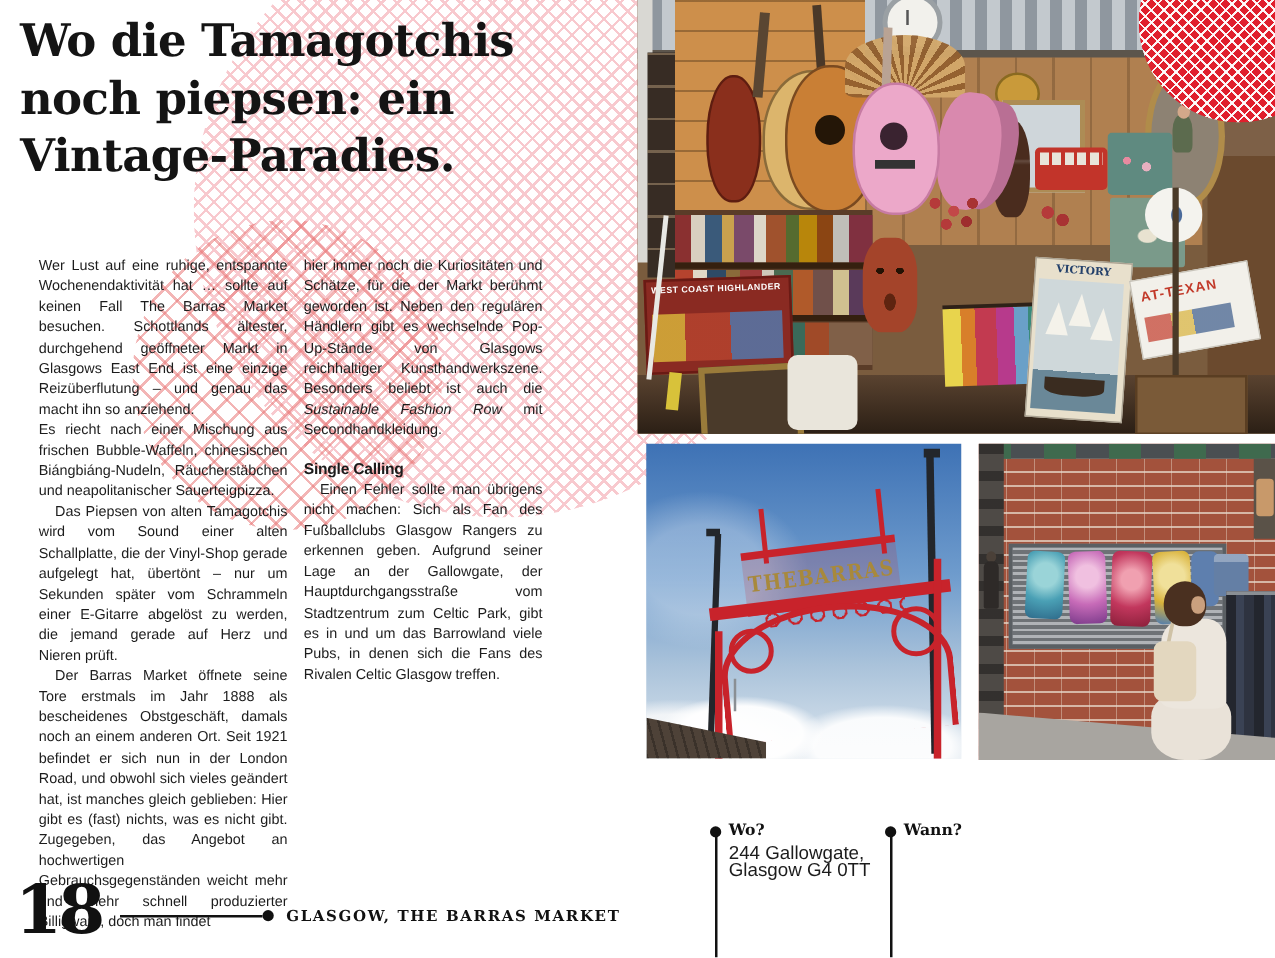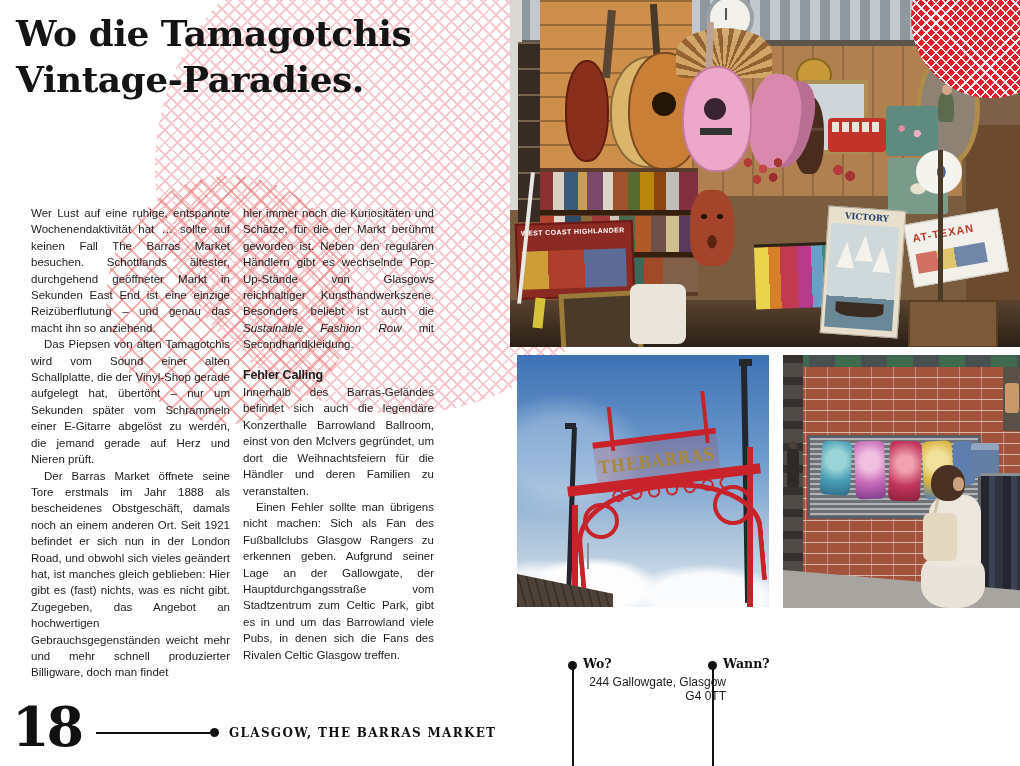--- a/index.html
+++ b/index.html
@@ -207,21 +207,21 @@
     border-top:3px solid #8a8f94;}
   .p3 .pavement{left:0;top:0;width:237px;height:253px;background:#a8a5a0;
     clip-path:polygon(0 85%,100% 93%,100% 100%,0 100%);}
 
   
   .info{z-index:2;}
   .info .bullet{position:absolute;left:0;top:5px;width:9px;height:9px;border-radius:50%;background:#111;}
   .info .vline{position:absolute;left:3.5px;top:10px;width:2px;height:102px;background:#111;}
   .info .content{margin-left:15px;}
   .info h4{margin:0;font-family:"DejaVu Serif",serif;font-weight:bold;font-size:12.5px;color:#111;}
-  .info p{margin:5px 0 0 0;font-size:12px;line-height:13.5px;color:#1c1c1c;text-align:right;}
+  .info p{margin:5px 0 0 0;font-size:15px;line-height:13.5px;color:#1c1c1c;}
   .info-1{left:568px;top:656px;width:158px;}
   .info-2{left:708px;top:656px;width:150px;}
   .info-3{left:848px;top:656px;width:134px;}
 
   
   .pageno{left:12px;top:698px;font-family:"DejaVu Serif",serif;font-weight:bold;font-size:54px;
     letter-spacing:-3px;color:#111;z-index:2;line-height:58px;}
   .footer-line{left:96px;top:732px;width:114px;height:2px;background:#111;z-index:2;}
   .footer-dot{left:210px;top:728px;width:9px;height:9px;border-radius:50%;background:#111;z-index:2;}
   .footer-label{left:229px;top:726px;font-family:"DejaVu Serif",serif;font-weight:bold;font-size:12px;
@@ -230,33 +230,34 @@
 </head>
 <body>
 
 <div class="page">
 
   <div class="abs chevron-circle"></div>
   <div class="abs diamond-circle"></div>
 
   <div class="abs headline">
     <div>Wo die Tamagotchis</div>
+    <div>noch piepsen: ein</div>
     <div>Vintage-Paradies.</div>
   </div>
 
   <div class="abs col col1">
-    <p>Wer Lust auf eine ruhige, entspannte Wochenendaktivität hat … sollte auf keinen Fall The Barras Market besuchen. Schottlands ältester, durchgehend geöffneter Markt in Sekunden East End ist eine einzige Reizüberflutung – und genau das macht ihn so anziehend.</p>
+    <p>Wer Lust auf eine ruhige, entspannte Wochenendaktivität hat … sollte auf keinen Fall The Barras Market besuchen. Schottlands ältester, durchgehend geöffneter Markt in Glasgows East End ist eine einzige Reizüberflutung – und genau das macht ihn so anziehend.</p>
+    <p>Es riecht nach einer Mischung aus frischen Bubble-Waffeln, chinesischen Biángbiáng-Nudeln, Räucherstäbchen und neapolitanischer Sauerteigpizza.</p>
     <p class="indent">Das Piepsen von alten Tamagotchis wird vom Sound einer alten Schallplatte, die der Vinyl-Shop gerade aufgelegt hat, übertönt – nur um Sekunden später vom Schrammeln einer E-Gitarre abgelöst zu werden, die jemand gerade auf Herz und Nieren prüft.</p>
     <p class="indent">Der Barras Market öffnete seine Tore erstmals im Jahr 1888 als bescheidenes Obstgeschäft, damals noch an einem anderen Ort. Seit 1921 befindet er sich nun in der London Road, und obwohl sich vieles geändert hat, ist manches gleich geblieben: Hier gibt es (fast) nichts, was es nicht gibt. Zugegeben, das Angebot an hochwertigen Gebrauchsgegenständen weicht mehr und mehr schnell produzierter Billigware, doch man findet</p>
   </div>
 
   <div class="abs col col2">
     <p><span>hier immer noch die Kuriositäten und Schätze, für die der Markt berühmt geworden ist. Neben den regulären Händlern gibt es wechselnde Pop-Up-Stände von Glasgows reichhaltiger Kunsthandwerkszene. Besonders beliebt ist auch die </span><span class="ital">Sustainable Fashion Row</span><span> mit Secondhandkleidung.</span></p>
-    <p class="crosshead">Fehler Calling</p>
-    <p>Innerhalb des Barras-Geländes befindet sich auch die legendäre Konzerthalle Barrowland Ballroom, einst von den McIvers gegründet, um dort die Weihnachtsfeiern für die Händler und deren Familien zu veranstalten.</p>
+    <p class="crosshead">Single Calling</p>
     <p class="indent">Einen Fehler sollte man übrigens nicht machen: Sich als Fan des Fußballclubs Glasgow Rangers zu erkennen geben. Aufgrund seiner Lage an der Gallowgate, der Hauptdurchgangsstraße vom Stadtzentrum zum Celtic Park, gibt es in und um das Barrowland viele Pubs, in denen sich die Fans des Rivalen Celtic Glasgow treffen.</p>
   </div>
 
   <div class="abs photo p1">
     <div class="abs ceiling"></div>
     <div class="abs beam"></div>
     <div class="abs leftstrip"></div>
     <div class="abs frames"></div>
     <div class="abs woodwall"></div>
     <div class="abs midwall"></div>

